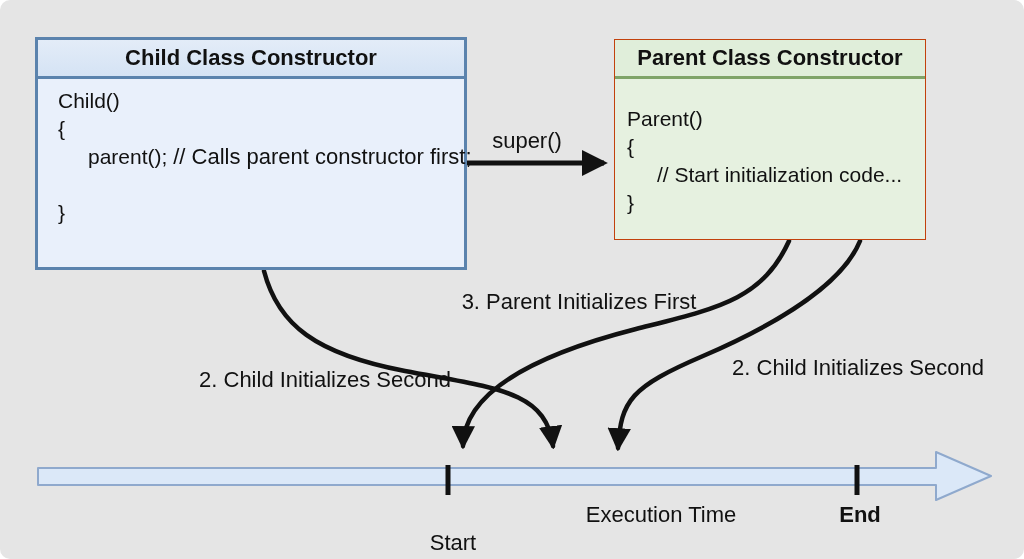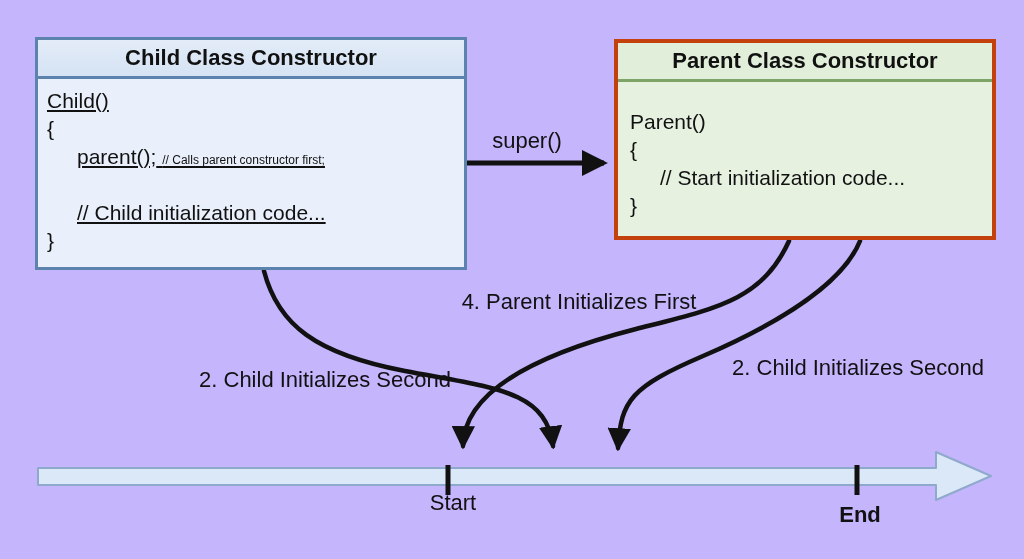--- a/index.html
+++ b/index.html
@@ -1,46 +1,46 @@
 <!DOCTYPE html>
 <html><head>
 <meta charset="utf-8">
 <style>
   html,body{margin:0;padding:0;background:#ffffff;}
   .canvas{
-    position:relative;width:1024px;height:559px;background:#c4b5fd;overflow:hidden;
-    font-family:"Liberation Sans","DejaVu Sans",sans-serif;color:#111;
+    position:relative;width:1024px;height:559px;background:#e5e5e5;overflow:hidden;
+    font-family:"Liberation Sans","DejaVu Sans",sans-serif;color:#111;border-radius:10px;
   }
   .layer{position:absolute;left:0;top:0;width:1024px;height:559px;}
   .box{position:absolute;box-sizing:border-box;}
   .box.child{
     left:35px;top:37px;width:432px;height:233px;
     border:3px solid #5b83ad;background:#e9f0fb;
   }
   .box.parent{
-    left:614px;top:39px;width:382px;height:201px;
-    border:4px solid #c2410c;background:#e6f1e0;
+    left:614px;top:39px;width:312px;height:201px;
+    border:1px solid #c2410c;background:#e6f1e0;
   }
   .box-header{
     height:36px;line-height:36px;text-align:center;font-weight:bold;font-size:22px;
   }
   .child .box-header{
     background:linear-gradient(180deg,#e3ecf8 0%,#d5e3f4 100%);
     border-bottom:3px solid #5b83ad;
   }
   .parent .box-header{
     background:#e0eeda;
     border-bottom:3px solid #7fa468;
   }
   .box-body{font-size:21px;line-height:28px;white-space:nowrap;}
-  .child .box-body{padding:8px 9px;text-decoration:underline;}
+  .child .box-body{padding:8px 20px;}
   .parent .box-body{padding:26px 12px;}
   .code-line{height:28px;}
   .code-line.indent{padding-left:30px;}
-  .code-line .comment{font-size:12px;margin-top:12px;}
+  .code-line .comment{font-size:22px;margin-top:12px;}
   .label{position:absolute;white-space:nowrap;font-size:22px;transform:translateX(-50%);text-align:center;}
 </style>
 </head>
 <body>
 
 <div class="canvas">
 
   <svg class="layer" viewBox="0 0 1024 559" xmlns="http://www.w3.org/2000/svg">
     <defs>
       <marker id="ah" viewBox="0 0 10 10" refX="8.5" refY="5" markerWidth="5.2" markerHeight="5.2" orient="auto-start-reverse">
@@ -61,36 +61,36 @@
     <path d="M860,241 C842,285 775,325 703,356 S621,400 618,448" fill="none" stroke="#111" stroke-width="4.5" stroke-linecap="round" marker-end="url(#ah)"></path>
   </svg>
 
   <div class="box child">
     <div class="box-header">Child Class Constructor</div>
     <div class="box-body">
       <div class="code-line">Child()</div>
       <div class="code-line">{</div>
       <div class="code-line indent"><span>parent();</span> <span class="comment">// Calls parent constructor first;</span></div>
       <div class="code-line"></div>
-      <div class="code-line indent">// Child initialization code...</div>
       <div class="code-line">}</div>
     </div>
   </div>
 
   <div class="box parent">
     <div class="box-header">Parent Class Constructor</div>
     <div class="box-body">
       <div class="code-line">Parent()</div>
       <div class="code-line">{</div>
       <div class="code-line indent">// Start initialization code...</div>
       <div class="code-line">}</div>
     </div>
   </div>
 
   <div class="label" style="left:527px;top:128px;">super()</div>
-  <div class="label" style="left:579px;top:289px;">4. Parent Initializes First</div>
+  <div class="label" style="left:579px;top:289px;">3. Parent Initializes First</div>
   <div class="label" style="left:325px;top:367px;">2. Child Initializes Second</div>
   <div class="label" style="left:858px;top:355px;">2. Child Initializes Second</div>
 
-  <div class="label" style="left:453px;top:490px;">Start</div>
+  <div class="label" style="left:453px;top:530px;">Start</div>
+  <div class="label" style="left:661px;top:502px;">Execution Time</div>
   <div class="label" style="left:860px;top:502px;font-weight:bold;">End</div>
 
 </div>
 
 </body></html>

